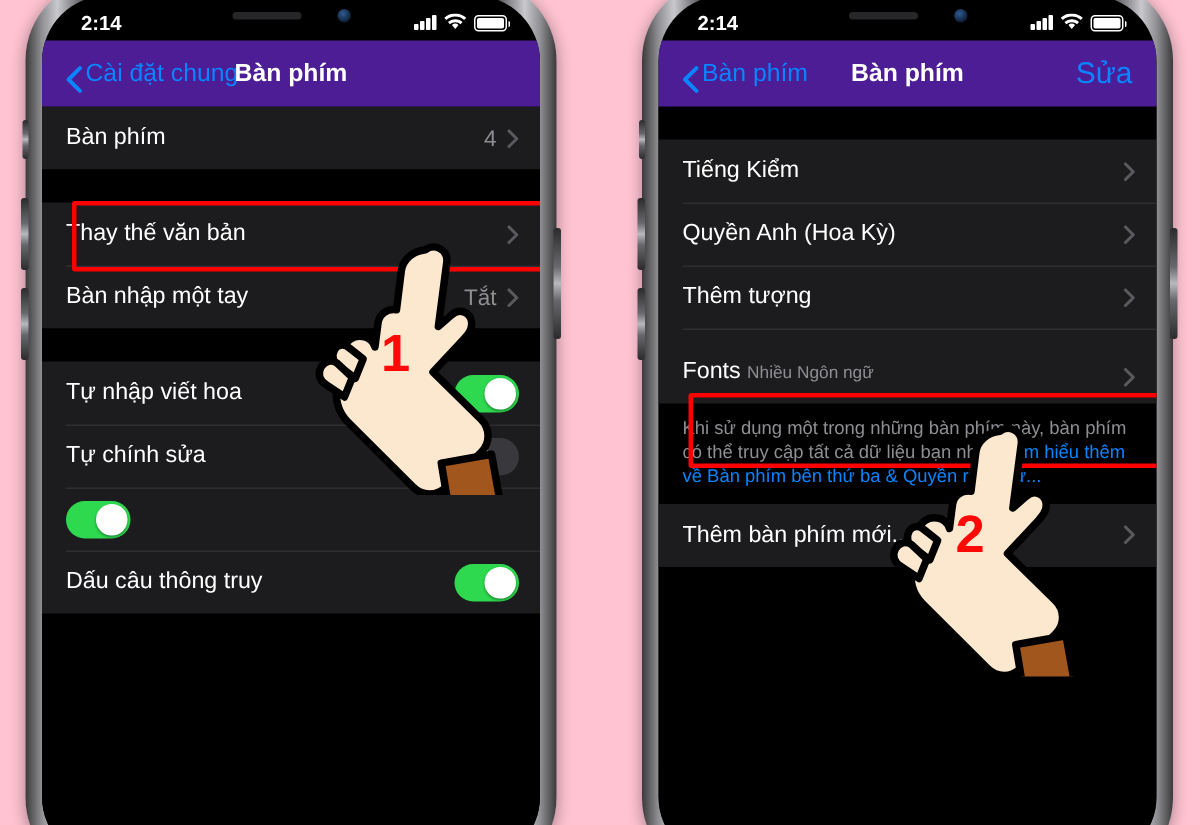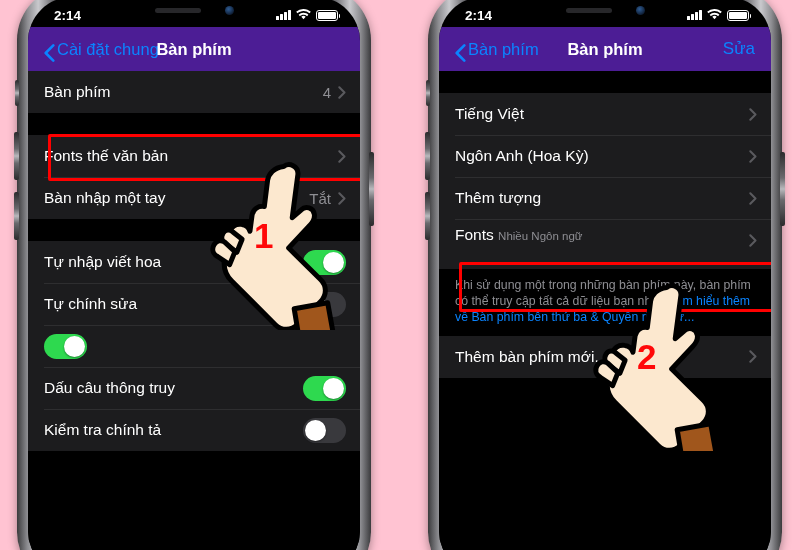--- a/index.html
+++ b/index.html
@@ -96,34 +96,34 @@
     color: #0a84ff; font-size: 16.5px; white-space: nowrap;
   }
   .chev-back { width: 10px; height: 10px; flex: 0 0 auto; }
   .chev-back svg { display: block; }
   .nav-title {
     position: absolute; left: 0; right: 0; text-align: center;
     color: #fff; font-size: 16.5px; font-weight: bold;
     pointer-events: none;
   }
   .nav-action {
-    margin-left: auto; color: #0a84ff; font-size: 17px; z-index: 2;
+    margin-left: auto; color: #0a84ff; font-size: 20px; z-index: 2;
   }
 
   
   .content { position: absolute; top: 74px; left: 0; right: 0; bottom: 0; background: #000; }
   .group { background: #1c1c1e; }
   .row {
     position: relative;
     display: flex; align-items: center;
     min-height: 42px;
     padding: 0 14px 0 16px;
     color: #fff; font-size: 15.5px;
   }
-  .row.two-line { min-height: 50px; align-items: flex-start; padding-top: 7px; }
+  .row.two-line { min-height: 50px; align-items: center; padding-top: 7px; }
   .row .sep {
     position: absolute; left: 16px; right: 0; top: 0; height: 1px; background: #2e2e30;
   }
   .row:first-child .sep { display: none; }
   .row-label { flex: 1 1 auto; }
   .row-sub { color: #8e8e93; font-size: 11.5px; margin-top: 2px; }
   .row-value { color: #8e8e93; font-size: 15px; margin-right: 7px; }
   .chev {
     width: 8px; height: 13px; flex: 0 0 auto; opacity: .55;
   }
@@ -237,21 +237,21 @@
               </svg>
           </span>
         </div>
       </div>
 
       <div class="spacer"></div>
 
       <div class="group">
         <div class="row">
 
-          <span class="row-label">Fonts thế văn bản</span>
+          <span class="row-label">Thay thế văn bản</span>
           <span class="chev">
             <svg width="8" height="13" viewBox="0 0 8 13">
                 <path d="M1.3 1.3 6.5 6.5l-5.2 5.2" stroke="#8e8e93" stroke-width="2" fill="none" stroke-linecap="round" stroke-linejoin="round"></path>
               </svg>
           </span>
         </div>
         <div class="row">
           <span class="sep"></span>
           <span class="row-label">Bàn nhập một tay</span>
           <span class="row-value">Tắt</span>
@@ -283,27 +283,20 @@
         <div class="row">
           <span class="sep"></span>
           <span class="toggle on">
               <span class="knob"></span>
             </span>
         </div>
         <div class="row">
           <span class="sep"></span>
           <span class="row-label">Dấu câu thông truy</span>
           <span class="toggle on">
-              <span class="knob"></span>
-            </span>
-        </div>
-        <div class="row">
-          <span class="sep"></span>
-          <span class="row-label">Kiểm tra chính tả</span>
-          <span class="toggle">
               <span class="knob"></span>
             </span>
         </div>
       </div>
     </div>
 
     <div class="hilite" id="hilite-keyboard-row"></div>
   </div>
 </div>
 
@@ -352,30 +345,30 @@
       <span class="nav-title">Bàn phím</span>
       <span class="nav-action">Sửa</span>
     </div>
 
     <div class="content">
       <div class="spacer"></div>
 
       <div class="group">
         <div class="row">
 
-          <span class="row-label">Tiếng Việt</span>
-          <span class="chev">
-            <svg width="8" height="13" viewBox="0 0 8 13">
-                <path d="M1.3 1.3 6.5 6.5l-5.2 5.2" stroke="#8e8e93" stroke-width="2" fill="none" stroke-linecap="round" stroke-linejoin="round"></path>
-              </svg>
-          </span>
-        </div>
-        <div class="row">
-          <span class="sep"></span>
-          <span class="row-label">Ngôn Anh (Hoa Kỳ)</span>
+          <span class="row-label">Tiếng Kiểm</span>
+          <span class="chev">
+            <svg width="8" height="13" viewBox="0 0 8 13">
+                <path d="M1.3 1.3 6.5 6.5l-5.2 5.2" stroke="#8e8e93" stroke-width="2" fill="none" stroke-linecap="round" stroke-linejoin="round"></path>
+              </svg>
+          </span>
+        </div>
+        <div class="row">
+          <span class="sep"></span>
+          <span class="row-label">Quyền Anh (Hoa Kỳ)</span>
           <span class="chev">
             <svg width="8" height="13" viewBox="0 0 8 13">
                 <path d="M1.3 1.3 6.5 6.5l-5.2 5.2" stroke="#8e8e93" stroke-width="2" fill="none" stroke-linecap="round" stroke-linejoin="round"></path>
               </svg>
           </span>
         </div>
         <div class="row">
           <span class="sep"></span>
           <span class="row-label">Thêm tượng</span>
           <span class="chev">

